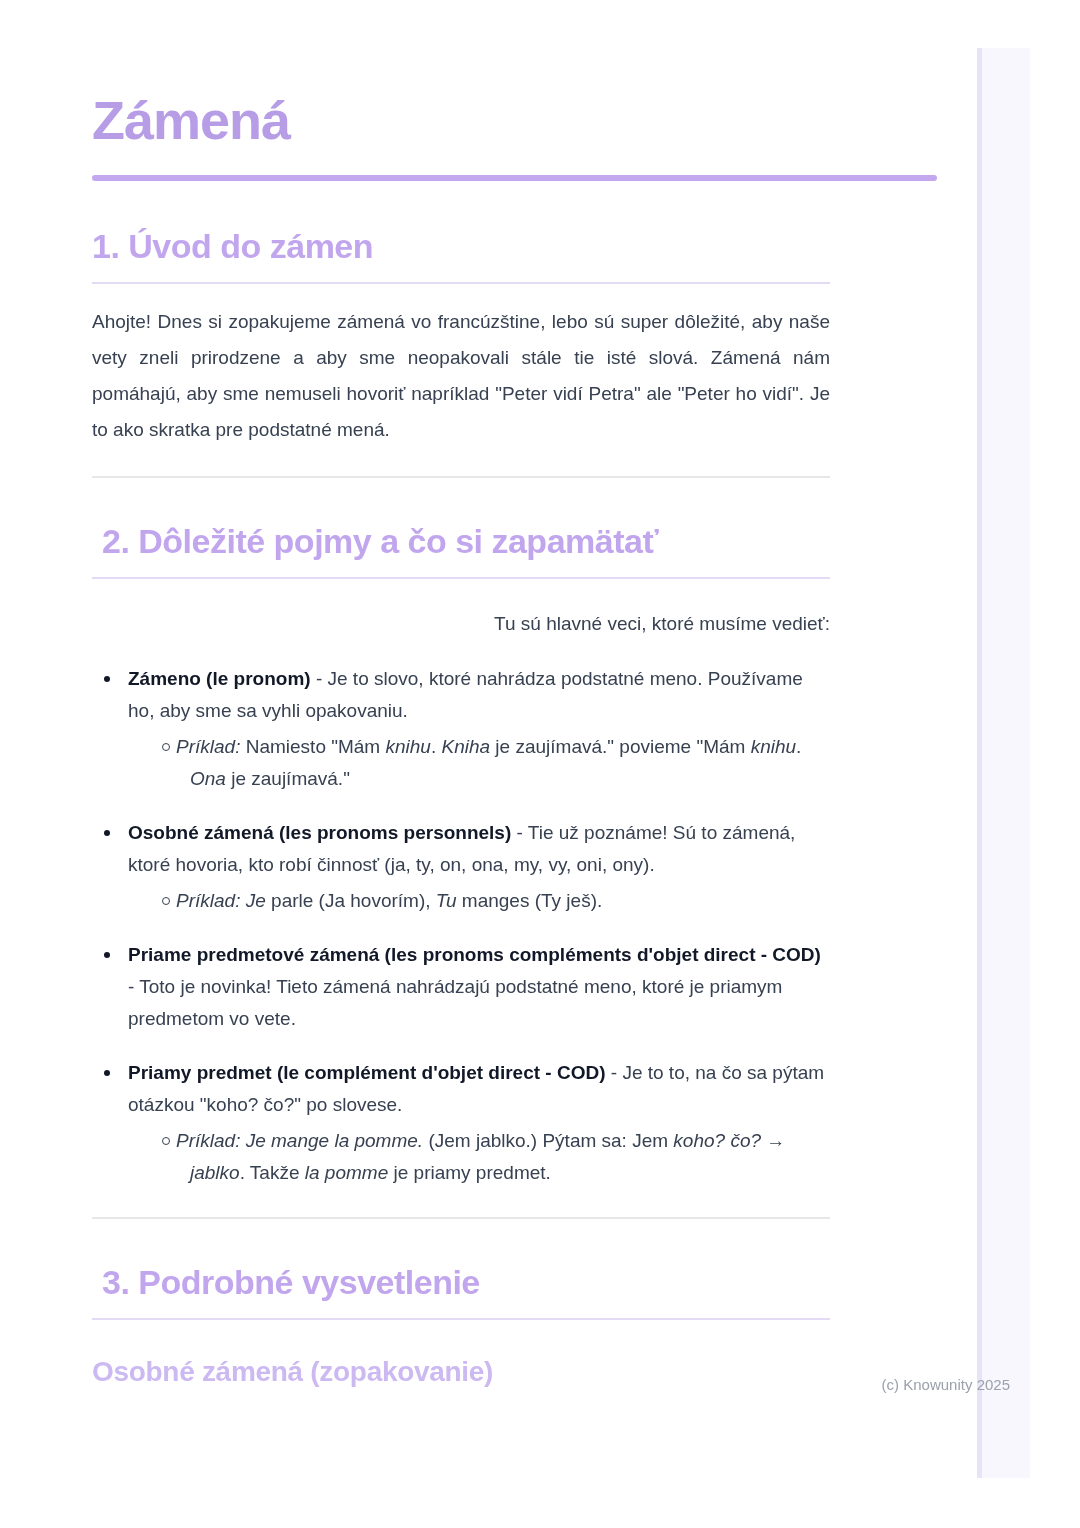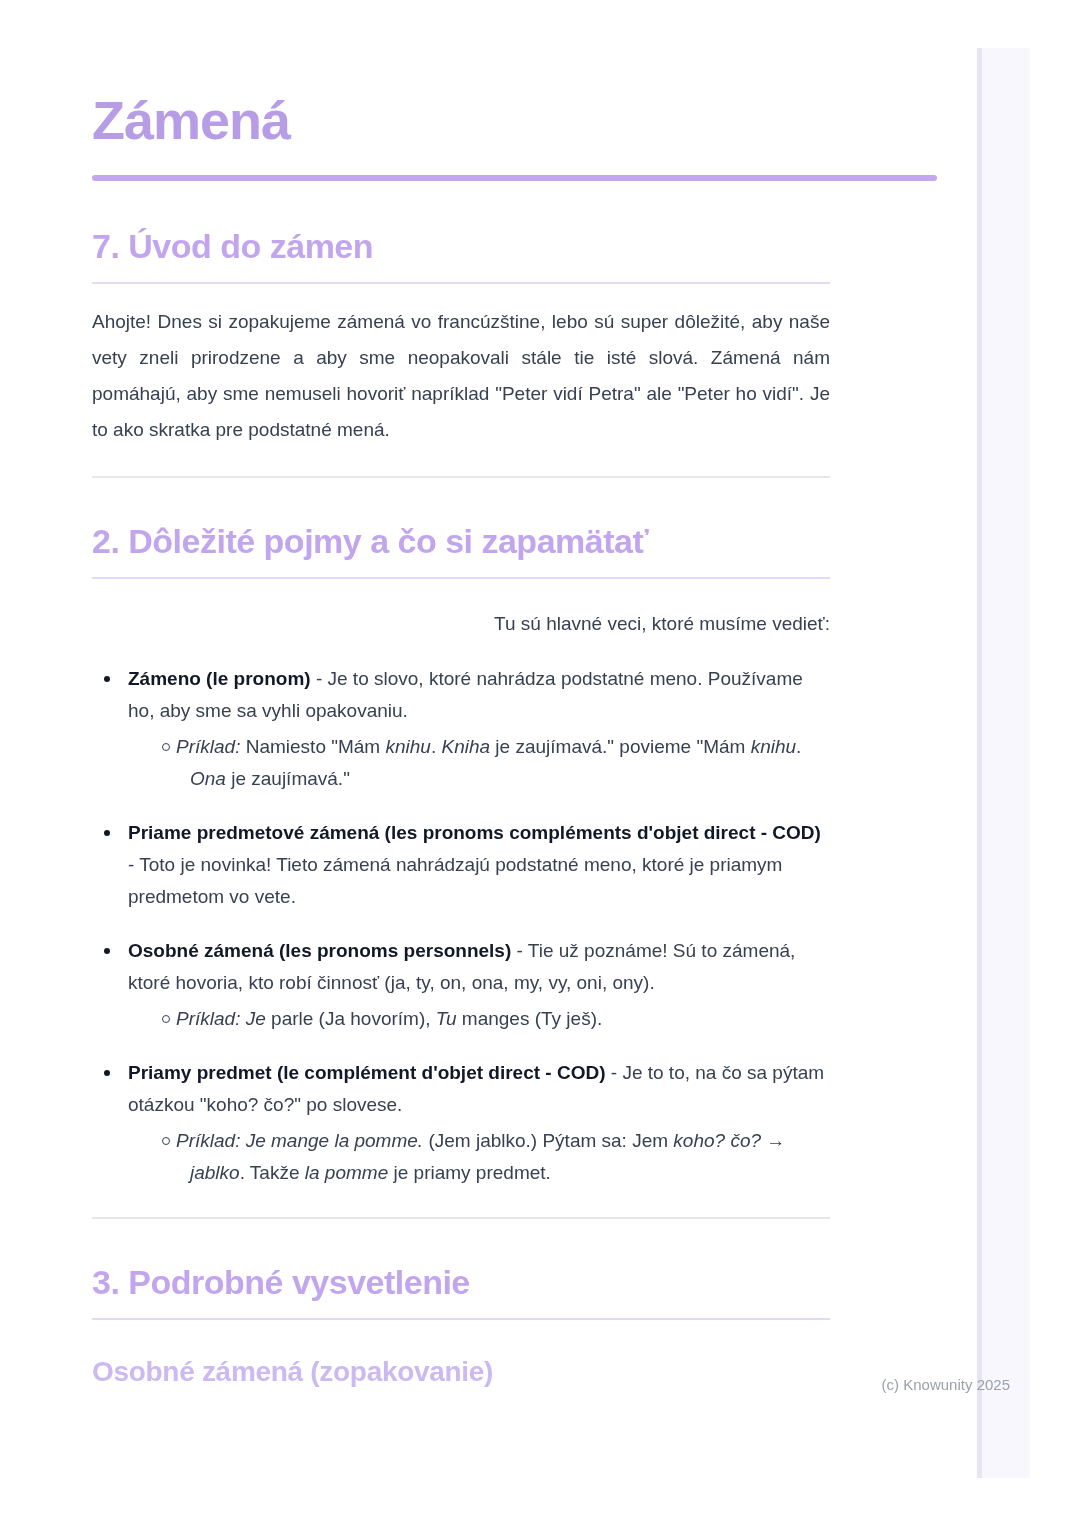--- a/index.html
+++ b/index.html
@@ -70,21 +70,21 @@
     font-size:19px;
     line-height:36px;
     text-align:justify;
     color:var(--body-text);
   }
   .divider{
     margin-top:28px;
     width:738px;height:2px;
     background:var(--divider-gray);
   }
-  h2.mt-alt{margin-top:44px;}
+  h2.mt-alt{margin-top:44px;margin-left:10px;}
   p.list-intro{
     margin-top:30px;
     width:738px;
     font-size:19px;
     line-height:30px;
     text-align:right;
   }
   ul.bullets{
     margin-top:24px;
     list-style:none;
@@ -141,51 +141,51 @@
 
 <div class="page">
 
   <div class="side-stripe"></div>
 
   <div class="content">
 
     <h1 class="doc-title">Zámená</h1>
     <div class="rule-main"></div>
 
-    <h2 class="section-heading">7. Úvod do zámen</h2>
+    <h2 class="section-heading">1. Úvod do zámen</h2>
     <div class="rule-light"></div>
     <p class="lead">Ahojte! Dnes si zopakujeme zámená vo francúzštine, lebo sú super dôležité, aby naše vety zneli prirodzene a aby sme neopakovali stále tie isté slová. Zámená nám pomáhajú, aby sme nemuseli hovoriť napríklad "Peter vidí Petra" ale "Peter ho vidí". Je to ako skratka pre podstatné mená.</p>
 
     <div class="divider"></div>
 
     <h2 class="section-heading mt-alt">2. Dôležité pojmy a čo si zapamätať</h2>
     <div class="rule-light"></div>
     <p class="list-intro">Tu sú hlavné veci, ktoré musíme vedieť:</p>
 
     <ul class="bullets" id="bullets">
   <li>
     <span class="li-text"><b>Zámeno (le pronom)</b><span> - Je to slovo, ktoré nahrádza podstatné meno. Používame ho, aby sme sa vyhli opakovaniu.</span></span>
     <ul class="subbullets">
             <li><i>Príklad:</i><span> Namiesto "Mám </span><i>knihu</i><span>. </span><i>Kniha</i><span> je zaujímavá." povieme "Mám </span><i>knihu</i><span>. </span><i>Ona</i><span> je zaujímavá."</span></li>
           </ul>
   </li>
 
   <li>
-    <span class="li-text"><b>Priame predmetové zámená (les pronoms compléments d'objet direct - COD)</b><span> - Toto je novinka! Tieto zámená nahrádzajú podstatné meno, ktoré je priamym predmetom vo vete.</span></span>
-    
-  </li>
-
-  <li>
     <span class="li-text"><b>Osobné zámená (les pronoms personnels)</b><span> - Tie už poznáme! Sú to zámená, ktoré hovoria, kto robí činnosť (ja, ty, on, ona, my, vy, oni, ony).</span></span>
     <ul class="subbullets">
             <li><i>Príklad:</i><span> </span><i>Je</i><span> parle (Ja hovorím), </span><i>Tu</i><span> manges (Ty ješ).</span></li>
           </ul>
   </li>
 
   <li>
+    <span class="li-text"><b>Priame predmetové zámená (les pronoms compléments d'objet direct - COD)</b><span> - Toto je novinka! Tieto zámená nahrádzajú podstatné meno, ktoré je priamym predmetom vo vete.</span></span>
+    
+  </li>
+
+  <li>
     <span class="li-text"><b>Priamy predmet (le complément d'objet direct - COD)</b><span> - Je to to, na čo sa pýtam otázkou "koho? čo?" po slovese.</span></span>
     <ul class="subbullets">
             <li><i>Príklad: Je mange la pomme.</i><span> (Jem jablko.) Pýtam sa: Jem </span><i>koho? čo?</i><span> → </span><i>jablko</i><span>. Takže </span><i>la pomme</i><span> je priamy predmet.</span></li>
           </ul>
   </li>
 </ul>
 
     <div class="divider"></div>
 
     <h2 class="section-heading mt-alt">3. Podrobné vysvetlenie</h2>

